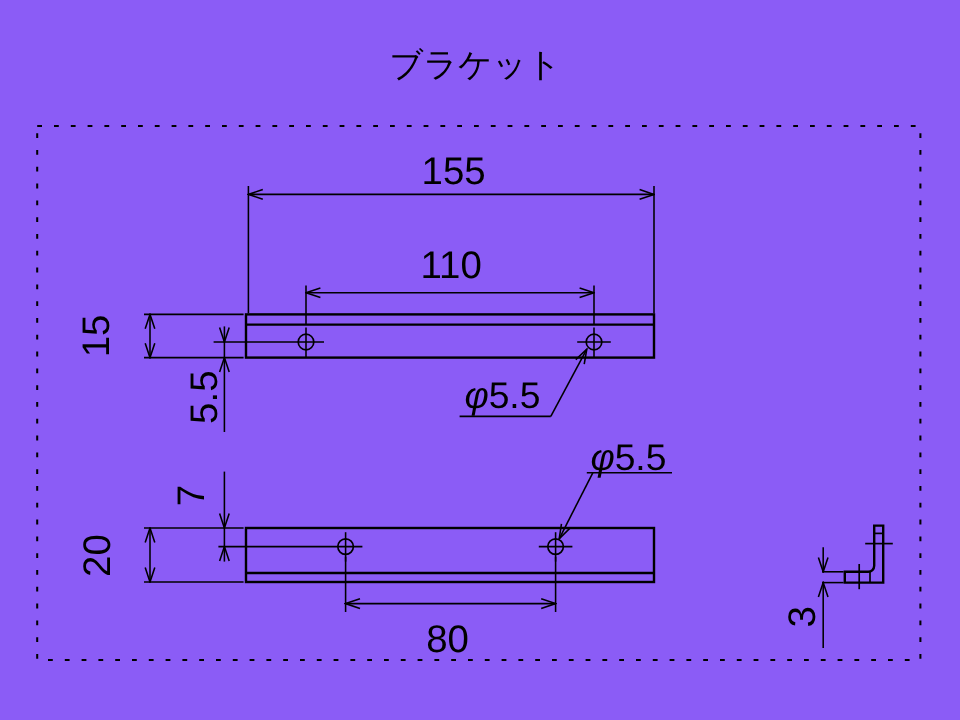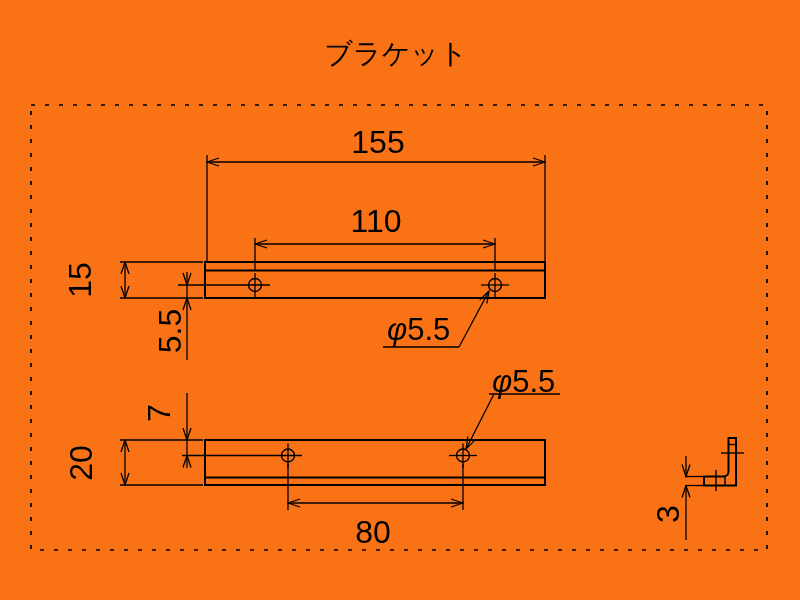--- a/index.html
+++ b/index.html
@@ -1,16 +1,16 @@
 <!DOCTYPE html>
 <html><head>
 <meta charset="utf-8">
 <style>
   html,body{margin:0;padding:0;background:#ffffff;}
-  .stage{position:relative;width:800px;height:600px;background:#f97316;font-family:"Liberation Sans",sans-serif;}
+  .stage{position:relative;width:800px;height:600px;background:#8b5cf6;font-family:"Liberation Sans",sans-serif;}
   svg{display:block;}
   .frame{fill:none;stroke:#000;stroke-width:1.7;stroke-dasharray:4 10;}
   .ol{fill:none;stroke:#000;stroke-width:2;}
   .dim{fill:none;stroke:#000;stroke-width:1.3;}
   .thin{fill:none;stroke:#000;stroke-width:1.4;}
   text{fill:#000;}
   .dim-text{font-size:32px;font-family:"Liberation Sans",sans-serif;}
   .label-text{font-size:31px;font-family:"Liberation Sans",sans-serif;}
   .title-text{font-size:28px;font-family:"Liberation Sans","DejaVu Sans",sans-serif;}
   .phi{font-style:italic;}

